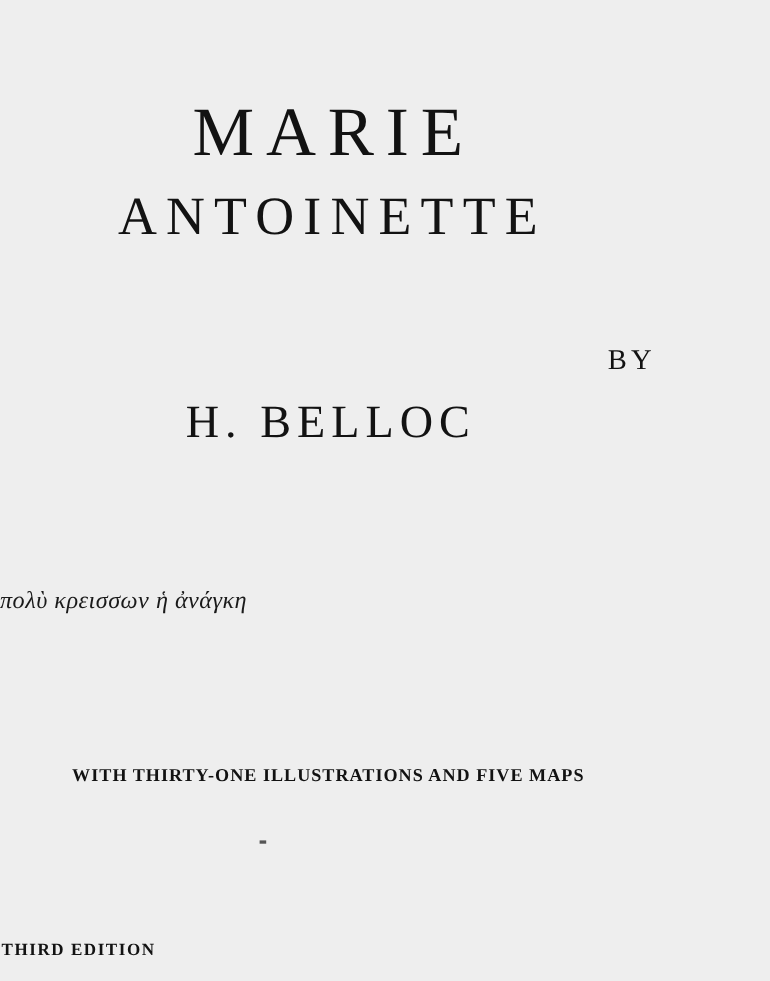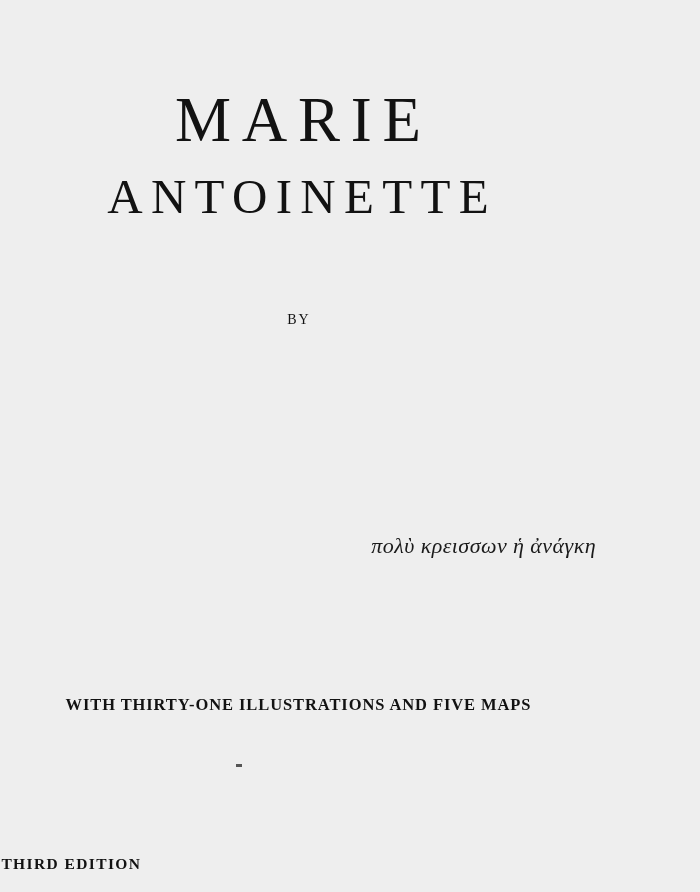--- a/index.html
+++ b/index.html
@@ -41,43 +41,43 @@
   }
   .title-line-2 {
     font-size: 49px;
     margin-top: 18px;
   }
   .byword {
     position: absolute;
     left: 0;
     right: 0;
     top: 312px;
-    text-align: center;
-    font-size: 14px;
+    text-align: right;
+    font-size: 26px;
     letter-spacing: 0.14em;
     text-indent: 0.14em;
     color: #121212;
   }
   .author {
     position: absolute;
     left: 0;
     right: 0;
     top: 360px;
     text-align: center;
     font-size: 42px;
     letter-spacing: 0.13em;
     text-indent: 0.13em;
     color: #121212;
   }
   .epigraph {
     position: absolute;
     left: 0;
     right: 0;
     top: 533px;
-    text-align: right;
+    text-align: left;
     font-size: 22px;
     font-style: italic;
     letter-spacing: 0.02em;
     color: #1a1a1a;
   }
   .illustrations {
     position: absolute;
     left: 0;
     right: 0;
     top: 695px;
@@ -113,20 +113,21 @@
 
 <div class="page">
 
   <div class="title-block">
     <div class="title-line title-line-1">MARIE</div>
     <div class="title-line title-line-2">ANTOINETTE</div>
   </div>
 
   <div class="byword">BY</div>
 
+  <div class="author">H.  BELLOC</div>
 
   <div class="epigraph">πολὺ κρεισσων ἡ ἀνάγκη</div>
 
   <div class="illustrations">WITH THIRTY-ONE ILLUSTRATIONS AND FIVE MAPS</div>
 
   <div class="rule-dot"></div>
 
   <div class="edition">THIRD EDITION</div>
 
 </div>

